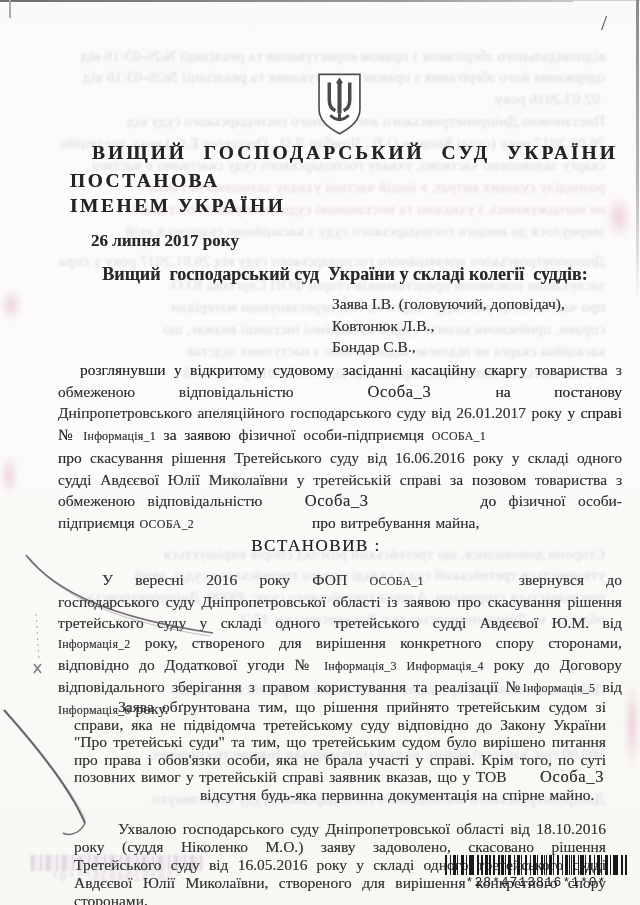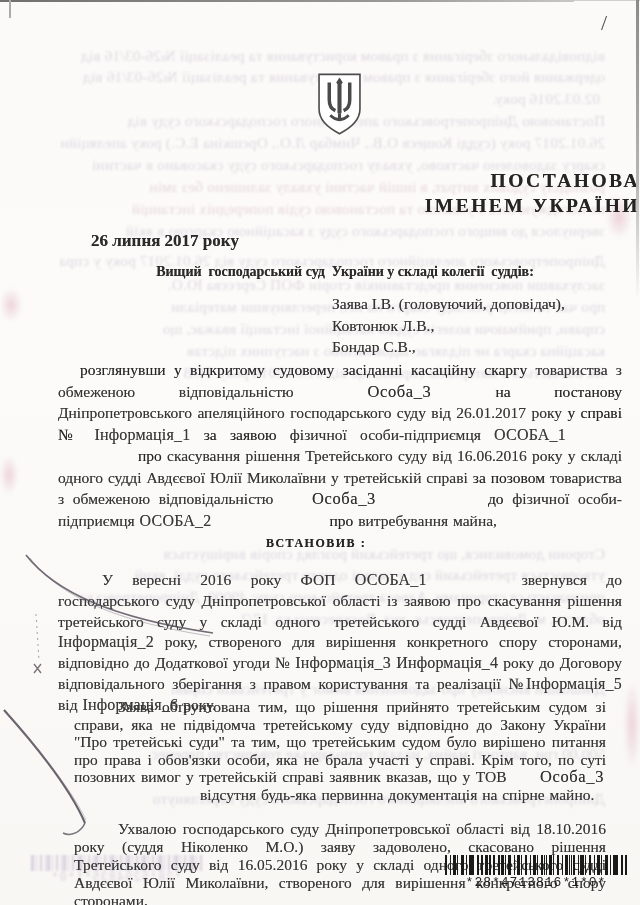--- a/index.html
+++ b/index.html
@@ -28,51 +28,51 @@
     filter:blur(2px);z-index:1;}
   .pen-overlay{position:absolute;inset:0;z-index:5;pointer-events:none;}
   
   .emblem{position:absolute;left:317px;top:72px;z-index:3;}
   .court-title{
     position:absolute;left:70px;top:142px;width:570px;text-align:center;z-index:3;
     font-weight:bold;font-size:19.5px;letter-spacing:3px;word-spacing:9px;color:#242424;
     text-shadow:0 0 .6px rgba(36,36,36,.65);
   }
   .doc-type{
-    position:absolute;left:70px;top:170px;width:570px;text-align:right;z-index:3;
+    position:absolute;left:70px;top:170px;width:570px;text-align:left;z-index:3;
     font-weight:bold;font-size:19.5px;letter-spacing:2.5px;color:#242424;
     text-shadow:0 0 .6px rgba(36,36,36,.65);
   }
   .in-name{top:195px;}
   .date-row{position:absolute;left:0;top:231px;width:640px;height:20px;z-index:3;
     font-weight:bold;font-size:17px;color:#2a2a2a;text-shadow:0 0 .5px rgba(42,42,42,.6);margin-left:33px;}
   .date{position:absolute;left:58px;top:0;}
   .case-no{position:absolute;right:6px;top:0;}
   .panel-heading{position:absolute;left:50px;top:264px;width:590px;text-align:center;z-index:3;
-    font-weight:bold;font-size:14px;color:#2a2a2a;text-shadow:0 0 .5px rgba(42,42,42,.6);
+    font-weight:bold;font-size:18px;color:#2a2a2a;text-shadow:0 0 .5px rgba(42,42,42,.6);
     white-space:pre;}
   .judges{position:absolute;left:332px;top:293px;z-index:3;font-size:15.5px;line-height:21.5px;
     color:#333;text-shadow:0 0 .5px rgba(51,51,51,.55);}
   
   .flow{position:absolute;left:58px;width:564px;z-index:3;
     font-size:15.5px;line-height:21.5px;text-align:justify;color:#363636;
     text-shadow:0 0 .55px rgba(48,48,48,.55);word-spacing:1px;}
   .intro{top:359px;text-indent:22px;}
   .verdict-heading{position:absolute;left:0;top:536px;width:632px;text-align:center;z-index:3;
-    font-weight:bold;font-size:12px;letter-spacing:1.5px;color:#242424;
+    font-weight:normal;font-size:17px;letter-spacing:1.5px;color:#242424;
     text-shadow:0 0 .6px rgba(36,36,36,.65);}
   .para2{top:570px;text-indent:44px;line-height:20.8px;}
   .para34{top:682px;}
   .para34 p{margin:16px;text-indent:44px;text-align:justify;}
   .p3{line-height:17.6px;}
   .p4{line-height:18px;}
   .seg-b{font-weight:normal;color:#262626;}
   .seg-n{}
   .seg-ph{font-size:16.5px;letter-spacing:.6px;padding:0 2px;color:#2e2e2e;}
-  .seg-phsm{font-size:16px;letter-spacing:.2px;color:#3a3a3a;}
+  .seg-phsm{font-size:12px;letter-spacing:.2px;color:#3a3a3a;}
   .redaction-gap{display:inline-block;height:2px;}
   
   .barcode-wrap{position:absolute;left:445px;top:855px;width:182px;z-index:3;text-align:center;}
   .barcode{height:20px;width:182px;
     background:
       repeating-linear-gradient(90deg,#191919 0 2px,rgba(0,0,0,0) 2px 5px,#191919 5px 6px,rgba(0,0,0,0) 6px 8px,#191919 8px 11px,rgba(0,0,0,0) 11px 12px,#191919 12px 13px,rgba(0,0,0,0) 13px 16px),
       repeating-linear-gradient(90deg,#191919 0 1px,rgba(0,0,0,0) 1px 9px);
   }
   .barcode-label{font-family:"Liberation Mono","DejaVu Sans Mono",monospace;
     font-size:13px;letter-spacing:1px;color:#1f1f1f;margin-top:0px;}
@@ -132,20 +132,21 @@
       <path d="M2 2 H42 V36 Q42 50 22 60 Q2 50 2 36 Z" fill="#ffffff" stroke="#4d4d4d" stroke-width="1.6"></path>
       <path d="M22 5 l3.2 5 -3.2 4.4 -3.2 -4.4 z" fill="#4a4a4a"></path>
       <path d="M22 12 V40" stroke="#4a4a4a" stroke-width="4" fill="none"></path>
       <path d="M12 10 V27 Q12 35 18 37.5" stroke="#4a4a4a" stroke-width="3.4" fill="none"></path>
       <path d="M32 10 V27 Q32 35 26 37.5" stroke="#4a4a4a" stroke-width="3.4" fill="none"></path>
       <path d="M13 42 Q22 50.5 31 42" stroke="#4a4a4a" stroke-width="3" fill="none"></path>
       <path d="M22 40 V47.5" stroke="#4a4a4a" stroke-width="3" fill="none"></path>
     </svg>
   </div>
 
+  <div class="court-title">ВИЩИЙ  ГОСПОДАРСЬКИЙ  СУД  УКРАЇНИ</div>
   <div class="doc-type">ПОСТАНОВА</div>
   <div class="doc-type in-name">ІМЕНЕМ УКРАЇНИ</div>
 
   <div class="date-row">
     <span class="date">26 липня 2017 року</span>
   </div>
 
   <div class="panel-heading">Вищий  господарський суд  України у складі колегії  суддів:</div>
 
   <div class="judges">

